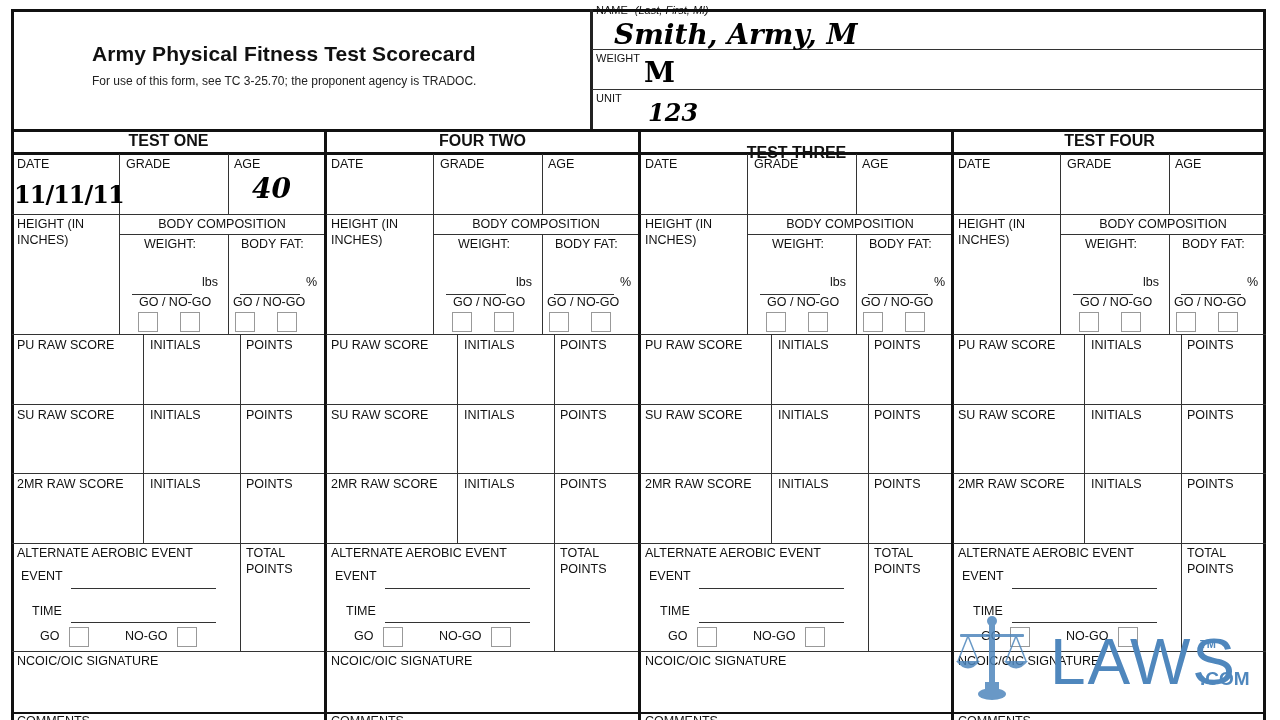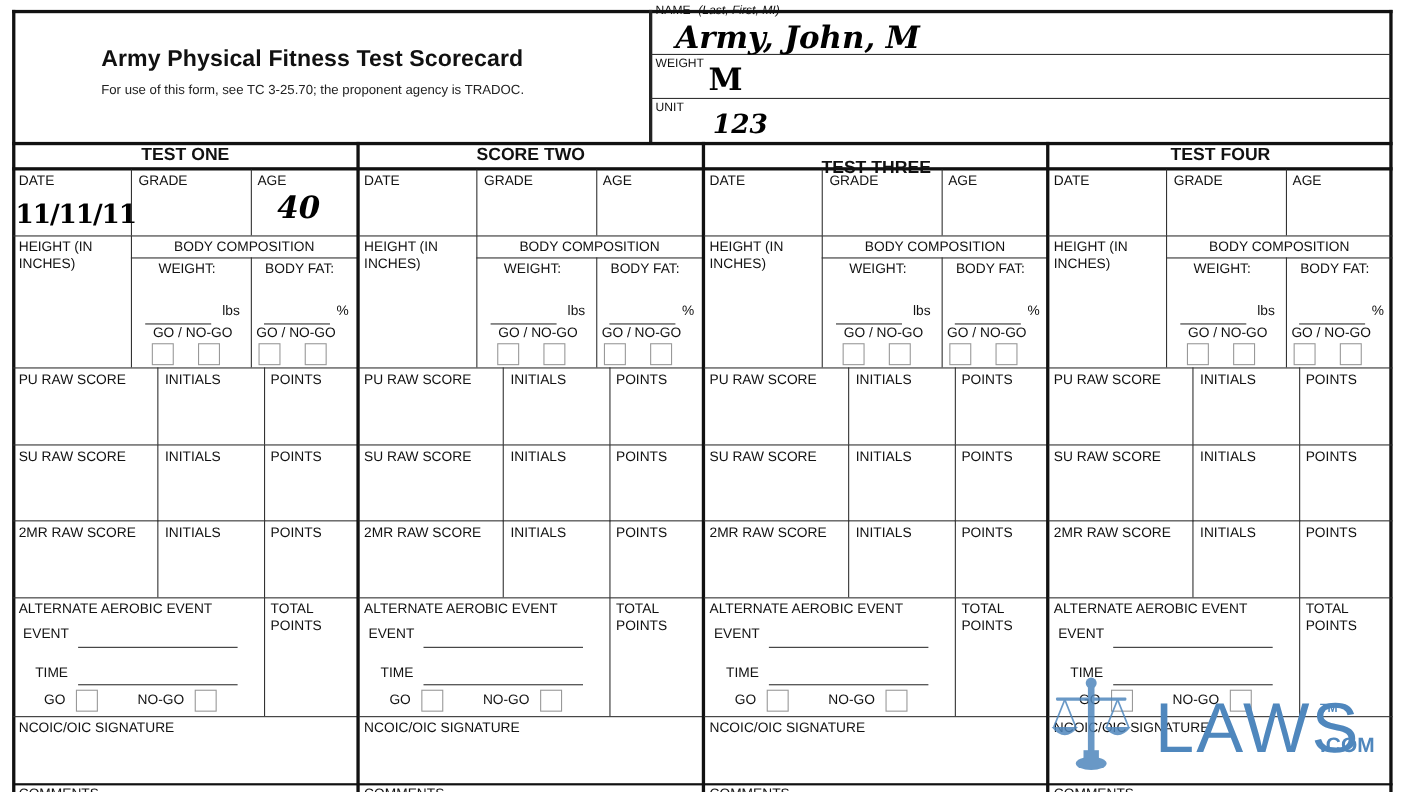--- a/index.html
+++ b/index.html
@@ -32,21 +32,21 @@
 <div class="abs hdr-sub">For use of this form, see TC 3-25.70; the proponent agency is TRADOC.</div>
 
 <div class="abs name-box"></div>
 <div class="abs hline" style="left:592px;top:49px;width:672px;"></div>
 <div class="abs hline" style="left:592px;top:89px;width:672px;"></div>
 
 <div class="abs lbl lbl-sm" style="left:596px;top:4px;">
   <span>NAME</span>
   <i style="margin-left:4px;">(Last, First, MI)</i>
 </div>
-<div class="abs hand" style="left:614px;top:18px;font-size:28px;">Army, John, M</div>
+<div class="abs hand" style="left:614px;top:18px;font-size:28px;">Smith, Army, M</div>
 
 <div class="abs lbl lbl-sm" style="left:596px;top:52px;">WEIGHT</div>
 <div class="abs hand" style="left:644px;top:56px;font-size:28px;font-style:normal;">M</div>
 
 <div class="abs lbl lbl-sm" style="left:596px;top:92px;">UNIT</div>
 <div class="abs hand" style="left:648px;top:98px;font-size:24px;">123</div>
 
 <div class="abs thick-h" style="left:11px;top:129px;width:1255px;"></div>
 <div class="abs thick-h" style="left:11px;top:152px;width:1255px;"></div>
 
@@ -118,21 +118,21 @@
     <div class="abs lbl" style="left:32px;top:604px;">TIME</div>
     <div class="abs uline" style="left:71px;top:622px;width:145px;"></div>
     <div class="abs lbl" style="left:40px;top:629px;">GO</div>
     <div class="abs chk" style="left:69px;top:627px;"></div>
     <div class="abs lbl" style="left:125px;top:629px;">NO-GO</div>
     <div class="abs chk" style="left:177px;top:627px;"></div>
     <div class="abs lbl" style="left:17px;top:654px;">NCOIC/OIC SIGNATURE</div>
     <div class="abs " style="left:12px;top:670px;width:313px;height:40px;"></div>
     <div class="abs lbl" style="left:17px;top:714px;">COMMENTS</div>
     <div class="abs thick-v" style="left:324px;top:129px;height:600px;"></div>
-    <div class="abs test-title" style="left:326px;top:132px;width:313px;">SCORE TWO</div>
+    <div class="abs test-title" style="left:326px;top:132px;width:313px;">FOUR TWO</div>
     <div class="abs hline" style="left:326px;top:214px;width:313px;"></div>
     <div class="abs hline" style="left:326px;top:334px;width:313px;"></div>
     <div class="abs hline" style="left:326px;top:404px;width:313px;"></div>
     <div class="abs hline" style="left:326px;top:473px;width:313px;"></div>
     <div class="abs hline" style="left:326px;top:543px;width:313px;"></div>
     <div class="abs hline" style="left:326px;top:651px;width:313px;"></div>
     <div class="abs thick-h" style="left:326px;top:712px;width:313px;height:2px;"></div>
     <div class="abs thin-v" style="left:433px;top:154px;height:60px;"></div>
     <div class="abs thin-v" style="left:542px;top:154px;height:60px;"></div>
     <div class="abs lbl" style="left:331px;top:157px;">DATE</div>

